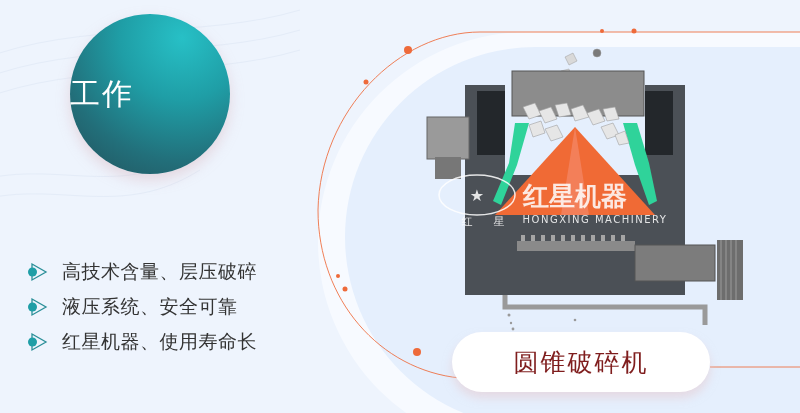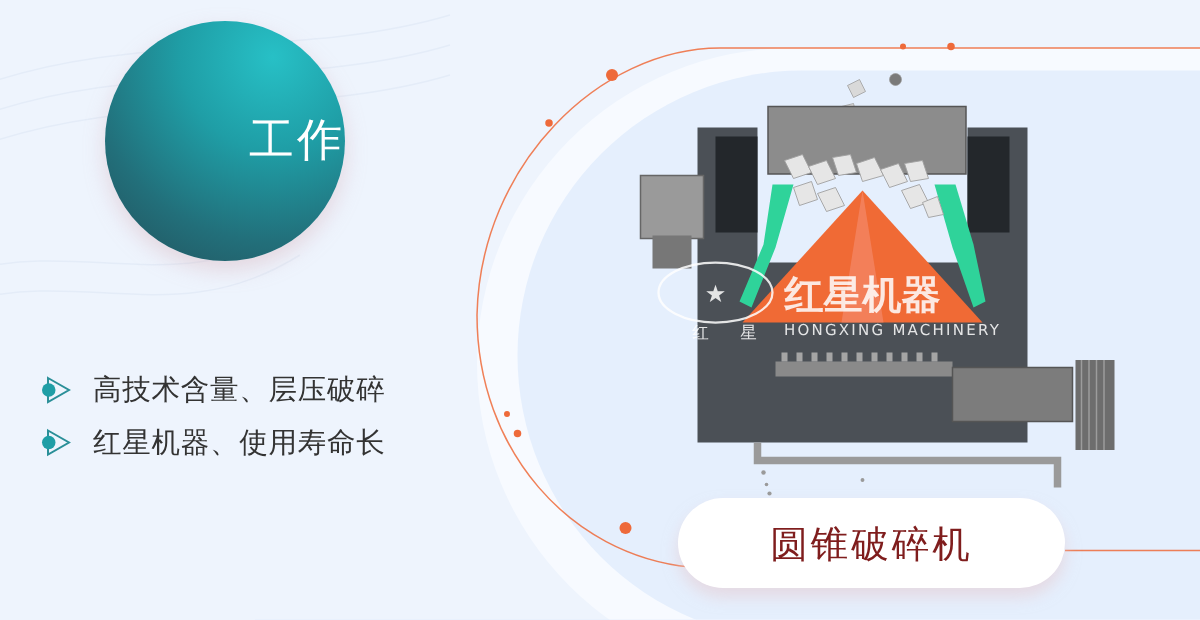--- a/index.html
+++ b/index.html
@@ -24,27 +24,27 @@
     background:#e5effd;
   }
   .orbit { position:absolute; left:0; top:0; }
 
   
   .badge {
     position:absolute; left:70px; top:14px; width:160px; height:160px;
     border-radius:50%;
     background: radial-gradient(circle at 70% 15%, #27c0c6 0%, #1f9ea6 35%, #226f7a 70%, #23505a 100%);
     box-shadow: 0 6px 14px rgba(210,160,170,0.35);
-    display:flex; flex-direction:column; align-items:flex-end; justify-content:center;
+    display:flex; flex-direction:column; align-items:flex-start; justify-content:center;
     color:#ffffff;
   }
   .badge .line { font-size:30px; line-height:40px; letter-spacing:2px; font-weight:500; }
 
   
-  .features { position:absolute; left:26px; top:242px; }
+  .features { position:absolute; left:26px; top:254px; }
   .feature { display:flex; align-items:center; height:35px; }
   .bullet { width:22px; height:20px; margin-right:14px; position:relative; }
   .feature-text { font-size:19px; color:#333333; letter-spacing:0.5px; }
 
   
   .machine { position:absolute; left:405px; top:45px; width:340px; height:290px; }
 
   
   .pill {
     position:absolute; left:452px; top:332px; width:258px; height:60px;
@@ -94,20 +94,27 @@
         <polygon points="6,2 20,10 6,18" fill="none" stroke="#2a8f98" stroke-width="1.3"></polygon>
         <circle cx="6.5" cy="10" r="4.5" fill="#1f9ea6"></circle>
       </svg>
       <span class="feature-text">高技术含量、层压破碎</span>
     </div>
     <div class="feature">
       <svg class="bullet" viewBox="0 0 22 20">
         <polygon points="6,2 20,10 6,18" fill="none" stroke="#2a8f98" stroke-width="1.3"></polygon>
         <circle cx="6.5" cy="10" r="4.5" fill="#1f9ea6"></circle>
       </svg>
+      <span class="feature-text">液压系统、安全可靠</span>
+    </div>
+    <div class="feature">
+      <svg class="bullet" viewBox="0 0 22 20">
+        <polygon points="6,2 20,10 6,18" fill="none" stroke="#2a8f98" stroke-width="1.3"></polygon>
+        <circle cx="6.5" cy="10" r="4.5" fill="#1f9ea6"></circle>
+      </svg>
       <span class="feature-text">红星机器、使用寿命长</span>
     </div>
   </div>
 
   <svg class="machine" viewBox="0 0 340 290">
 
     <g fill="#d9d9d9" stroke="#9a9a9a" stroke-width="0.5">
       <polygon points="160,12 168,8 172,16 164,20"></polygon>
       <polygon points="156,26 164,24 166,32 158,34"></polygon>
       <polygon points="198,40 206,38 208,46 200,48"></polygon>

